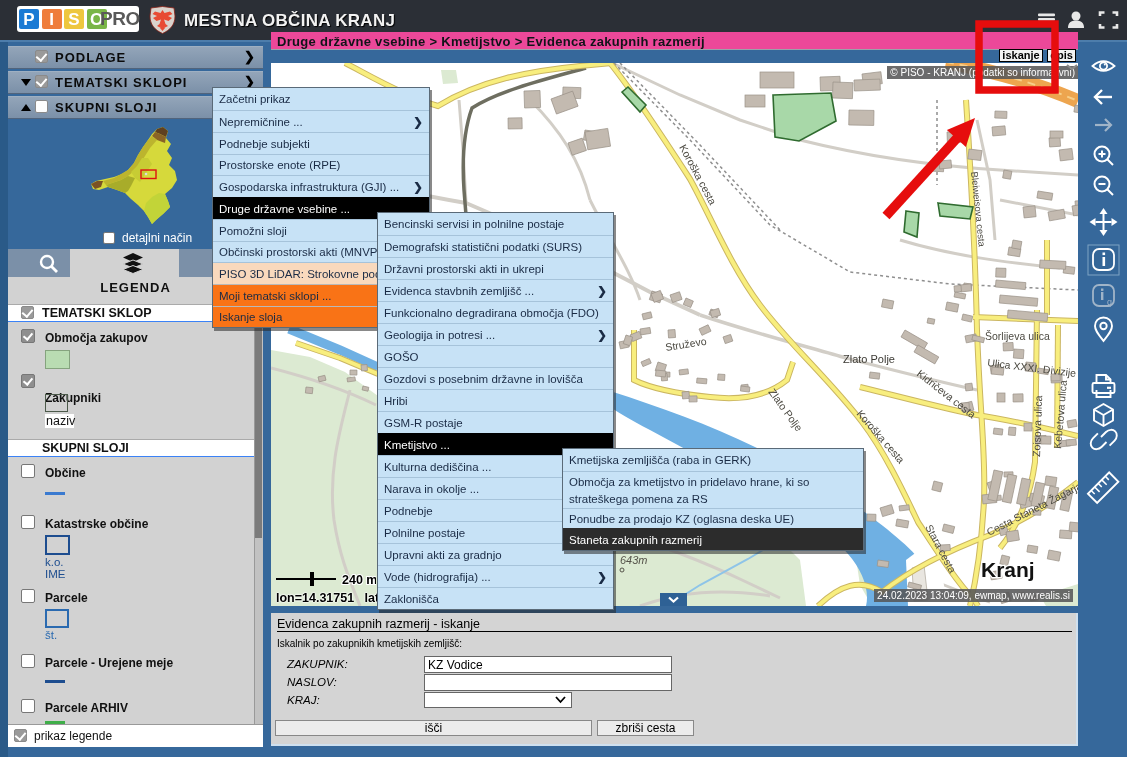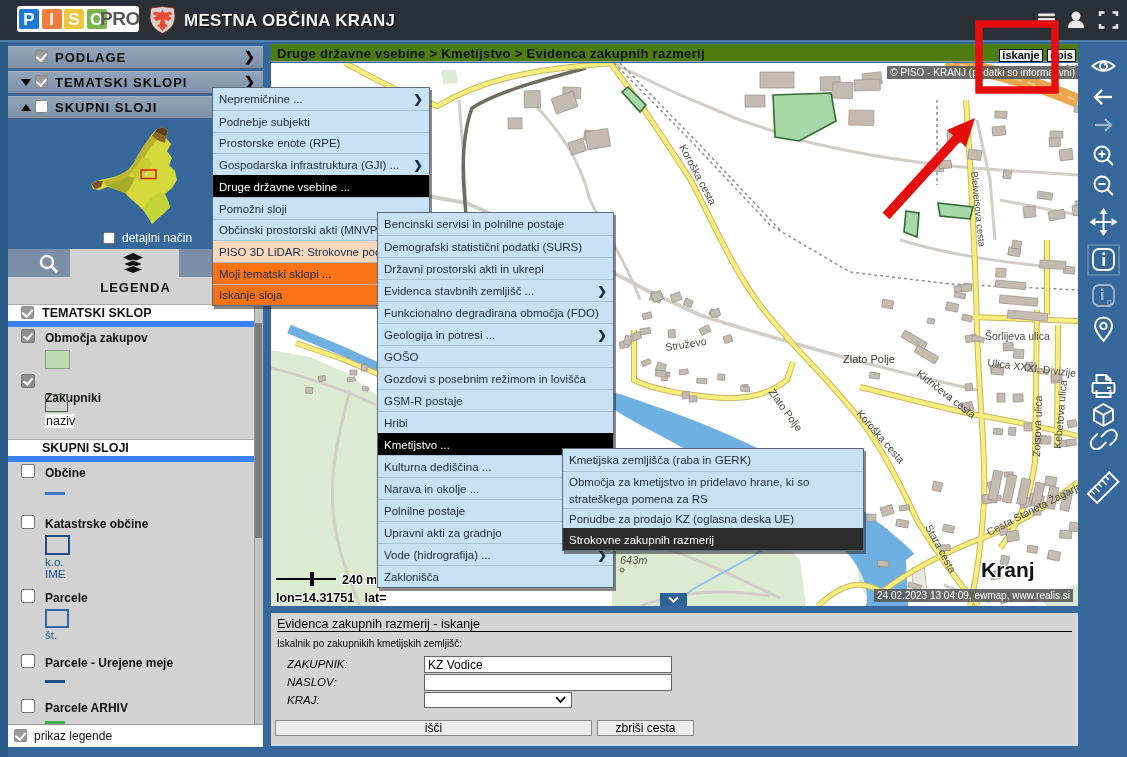--- a/index.html
+++ b/index.html
@@ -23,27 +23,27 @@
 .cb.chk:after{content:"";position:absolute;left:2px;top:0px;width:5px;height:8px;border:solid #fff;border-width:0 2.5px 2.5px 0;transform:rotate(40deg)}
 .cbl{position:absolute;box-sizing:border-box;background:#fff;border:1px solid #777;border-radius:2px}
 .cbl.chk{background:#8f8f8f}
 .cbl.chk:after{content:"";position:absolute;left:3px;top:1px;width:4px;height:7px;border:solid #fff;border-width:0 2px 2px 0;transform:rotate(40deg)}
 #ovmap{left:8px;top:117px;width:255px;height:132px}
 #detrow{left:8px;top:230px;width:255px;height:16px;color:#fff;font-size:12px}
 #tabbar{left:8px;top:249px;width:255px;height:28px;background:#7b90a8}
 #tabact{position:absolute;left:62px;top:0;width:109px;height:28px;background:#d2d2d2}
 #legendwrap{left:8px;top:277px;width:255px;height:447px;background:#d2d2d2;color:#111}
 #legtitle{position:absolute;left:0;top:3px;width:255px;text-align:center;font-weight:bold;font-size:13px;letter-spacing:1px}
-.wband{position:absolute;left:0;width:255px;background:#fff;border-top:1px solid #aaa;border-bottom:6px solid #3b82f6}
+.wband{position:absolute;left:0;width:255px;background:#fff;border-top:1px solid #aaa;border-bottom:1px solid #3b82f6}
 .litem{position:absolute;left:37px;font-weight:bold;font-size:12px}
 .lsub{position:absolute;left:37px;font-size:11.5px}
 #scroll{position:absolute;right:0;top:27px;width:8px;height:420px;background:#c2c2c2;border-left:1px solid #999}
 #sthumb{position:absolute;left:0px;top:19px;width:7px;height:215px;background:#7b7b7b}
 #prikaz{left:8px;top:724px;width:255px;height:22px;background:#fff;border-top:1px solid #999;font-size:12px;color:#111}
-#bcrumb{left:271px;top:44px;width:807px;height:17px;background:#4d7c0f;border-bottom:1px solid #9aa2aa;font-size:13px;letter-spacing:.3px;font-weight:bold;color:#101418}
+#bcrumb{left:271px;top:32px;width:807px;height:17px;background:#ec4899;border-bottom:1px solid #9aa2aa;font-size:13px;letter-spacing:.3px;font-weight:bold;color:#101418}
 #mapbox{left:271px;top:63px;width:807px;height:543px;background:#fff;overflow:hidden}
 .dlab{position:absolute;background:rgba(86,86,88,.88);color:#fff;font-size:10px;padding:1px 3px;white-space:nowrap}
 .mbtn{position:absolute;background:#f2f2f2;border:1.5px solid #000;font-size:11px;font-weight:bold;color:#000;text-align:center}
 #menu1,#menu2,#menu3{position:absolute;background:#c7e2f6;border:1px solid #5a6a78;box-shadow:2px 3px 0 rgba(40,40,40,.55);font-size:11.5px;color:#1a2b45}
 .mrow{position:relative;border-top:1px solid #a6c3da;padding-left:6px;box-sizing:border-box;white-space:nowrap}
 .mrow:first-child{border-top:none}
 .mrow .sub{position:absolute;right:6px;font-weight:bold}
 .mrow.blk{background:#000;color:#fff;border-top-color:#000}
 .mrow.blk2{background:#2c2c2c;color:#fff;border-top-color:#2c2c2c}
 .mrow.peach{background:#f9d9bd}
@@ -448,55 +448,57 @@
 <div style="position:absolute;left:5px;top:528px;font-size:12.5px;font-weight:bold;color:#000;text-shadow:0 0 2px #fff,0 0 2px #fff,0 0 2px #fff">lon=14.31751&nbsp;&nbsp;&nbsp;lat=</div>
 <div style="position:absolute;left:389px;top:530px;width:27px;height:13px;background:#2e6195">
       <svg style="position:absolute;left:7px;top:3px" width="13" height="8" viewBox="0 0 13 8">
         <path d="M2 1.5 L6.5 5.5 L11 1.5" stroke="#fff" stroke-width="2.2" fill="none"></path>
       </svg>
     </div>
 </div>
 <div class="abs mbtn" style="left:999px;top:49px;width:42px;height:11px;line-height:10px">iskanje</div>
 <div class="abs mbtn" style="left:1047px;top:49px;width:27px;height:11px;line-height:10px">opis</div>
 <div id="menu1" style="left:212px;top:87px;width:216px">
+  <div class="mrow" style="height:22px;line-height:22px">Začetni prikaz</div>
   <div class="mrow" style="height:22px;line-height:22px">Nepremičnine ...<span class="sub">❯</span></div>
   <div class="mrow" style="height:22px;line-height:22px">Podnebje subjekti</div>
   <div class="mrow" style="height:21px;line-height:21px">Prostorske enote (RPE)</div>
   <div class="mrow" style="height:22px;line-height:22px">Gospodarska infrastruktura (GJI) ...<span class="sub">❯</span></div>
   <div class="mrow blk" style="height:22px;line-height:22px">Druge državne vsebine ...</div>
   <div class="mrow" style="height:22px;line-height:22px">Pomožni sloji</div>
   <div class="mrow" style="height:21px;line-height:21px">Občinski prostorski akti (MNVP)</div>
   <div class="mrow peach" style="height:22px;line-height:22px">PISO 3D LiDAR: Strokovne podlage</div>
   <div class="mrow gray" style="height:22px;line-height:22px">Moji tematski sklopi ...</div>
   <div class="mrow gray" style="height:21px;line-height:21px">Iskanje sloja</div>
 </div>
 <div id="menu2" style="left:377px;top:212px;width:235px">
   <div class="mrow" style="height:22px;line-height:22px">Bencinski servisi in polnilne postaje</div>
   <div class="mrow" style="height:22px;line-height:22px">Demografski statistični podatki (SURS)</div>
   <div class="mrow" style="height:22px;line-height:22px">Državni prostorski akti in ukrepi</div>
   <div class="mrow" style="height:22px;line-height:22px">Evidenca stavbnih zemljišč ...<span class="sub">❯</span></div>
   <div class="mrow" style="height:22px;line-height:22px">Funkcionalno degradirana območja (FDO)</div>
   <div class="mrow" style="height:22px;line-height:22px">Geologija in potresi ...<span class="sub">❯</span></div>
   <div class="mrow" style="height:22px;line-height:22px">GOŠO</div>
-  <div class="mrow" style="height:22px;line-height:22px">Gozdovi s posebnim režimom in lovišča</div>
+  <div class="mrow" style="height:22px;line-height:22px">Gozdovi s posebnim državne in lovišča</div>
+  <div class="mrow" style="height:22px;line-height:22px">Hribi</div>
   <div class="mrow" style="height:22px;line-height:22px">GSM-R postaje</div>
-  <div class="mrow" style="height:22px;line-height:22px">Hribi</div>
   <div class="mrow blk" style="height:22px;line-height:22px">Kmetijstvo ...</div>
   <div class="mrow" style="height:22px;line-height:22px">Kulturna dediščina ...</div>
   <div class="mrow" style="height:22px;line-height:22px">Narava in okolje ...</div>
+  <div class="mrow" style="height:22px;line-height:22px">Podnebje</div>
   <div class="mrow" style="height:22px;line-height:22px">Polnilne postaje</div>
   <div class="mrow" style="height:22px;line-height:22px">Upravni akti za gradnjo</div>
   <div class="mrow" style="height:22px;line-height:22px">Vode (hidrografija) ...<span class="sub">❯</span></div>
   <div class="mrow" style="height:22px;line-height:22px">Zaklonišča</div>
 </div>
 <div id="menu3" style="left:562px;top:448px;width:300px">
   <div class="mrow" style="height:22px;line-height:22px">Kmetijska zemljišča (raba in GERK)</div>
   <div class="mrow" style="height:37px;line-height:17px;padding-top:2px">Območja za kmetijstvo in pridelavo hrane, ki so<br>strateškega pomena za RS</div>
   <div class="mrow" style="height:20px;line-height:20px">Ponudbe za prodajo KZ (oglasna deska UE)</div>
-  <div class="mrow blk2" style="height:22px;line-height:22px">Strokovne zakupnih razmerij</div>
+  <div class="mrow blk2" style="height:22px;line-height:22px">Staneta zakupnih razmerij</div>
 </div>
 <div class="abs" id="form">
   <div class="ftitle">Evidenca zakupnih razmerij - iskanje</div>
   <div id="fline"></div>
   <div style="position:absolute;left:6px;top:25px;font-size:10px;font-weight:normal">Iskalnik po zakupnikih kmetijskih zemljišč:</div>
   <div class="flab" style="top:45px">ZAKUPNIK:</div>
   <div class="finput" style="top:43px">KZ Vodice</div>
   <div class="flab" style="top:63px">NASLOV:</div>
   <div class="finput" style="top:61px"></div>
   <div class="flab" style="top:81px">KRAJ:</div>

